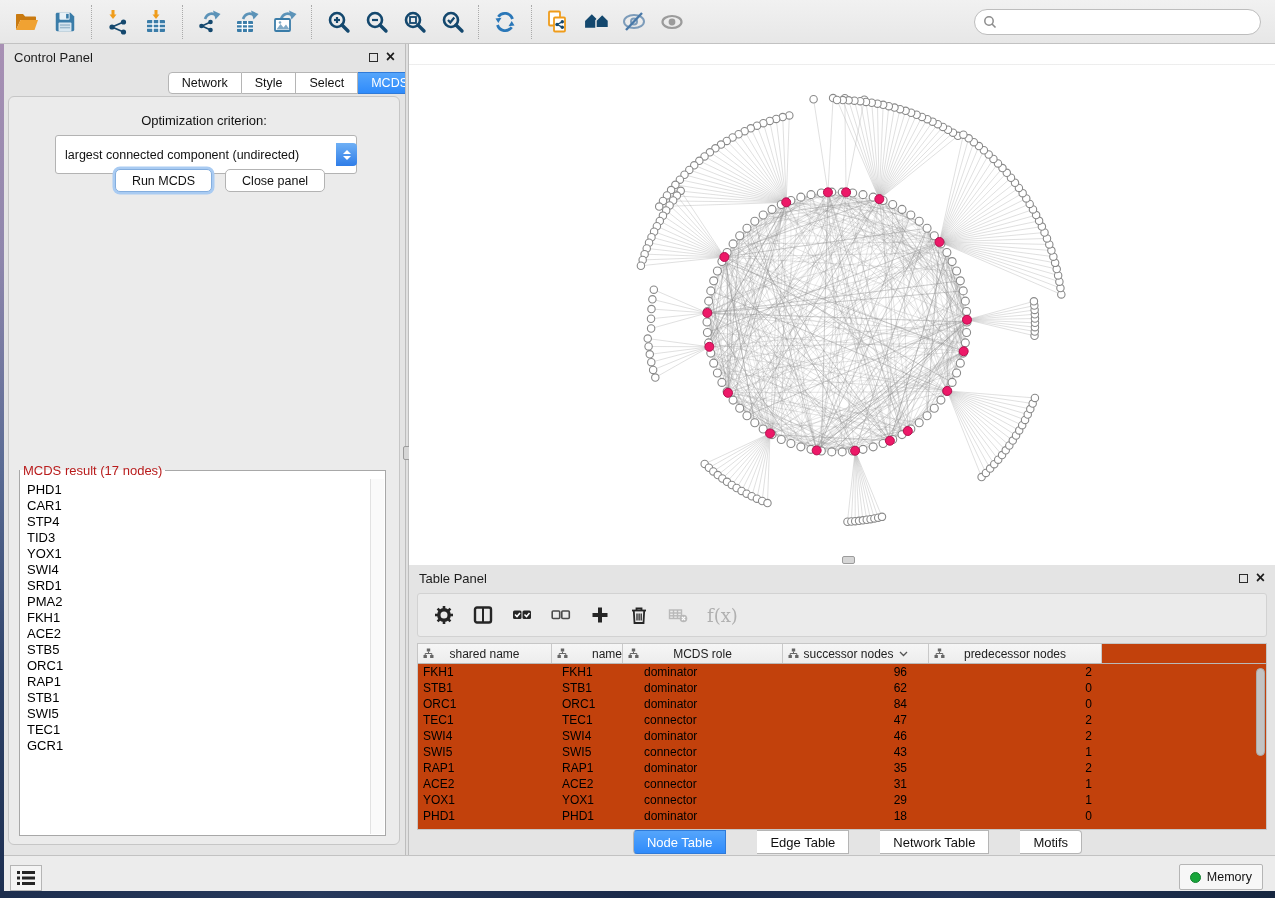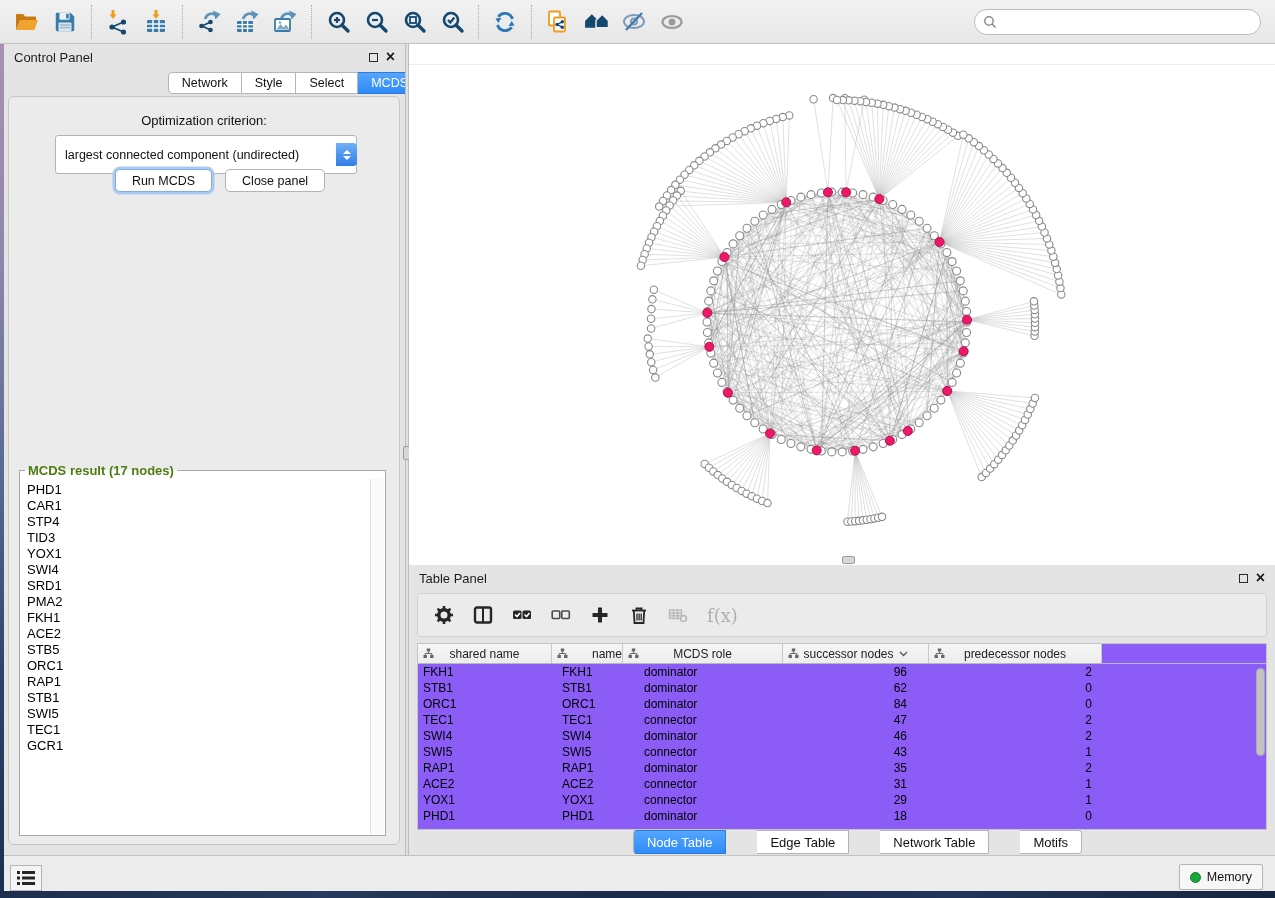--- a/index.html
+++ b/index.html
@@ -53,21 +53,21 @@
     align-items:center; justify-content:center; gap:2px; }
   .dd-cap i { display:block; width:0; height:0; border-left:4px solid transparent; border-right:4px solid transparent; }
   .dd-cap .up { border-bottom:4.5px solid #fff; }
   .dd-cap .dn { border-top:4.5px solid #fff; }
   .btn-row { position:absolute; top:72px; left:16px; width:100%; display:flex; justify-content:center; gap:13px; }
   .pbtn { height:23px; padding:0 16px; background:#fff; border:1px solid #b3b3b3; border-radius:5px;
     font-size:12.5px; font-family:"Liberation Sans",sans-serif; color:#111; cursor:pointer; }
   .pbtn.focused { border-color:#84aede; box-shadow:0 0 0 2.5px #a9cbf2; }
   .mcds-box { position:absolute; left:10px; right:13px; top:366px; bottom:8px;
     border:1px solid #a8a8a8; background:#fff; }
-  .mcds-box legend { font-size:13px; color:#4d7c0f; margin-left:5px; padding:0 3px; background:transparent;font-weight:bold; }
+  .mcds-box legend { font-size:13px; color:#b91c1c; padding:0 3px; background:transparent; }
   .mcds-list { position:absolute; left:1px; top:4px; right:16px; bottom:1px; overflow:hidden; padding-left:6px; }
   .mcds-item { font-size:13px; line-height:16px; color:#000; }
   .mcds-scroll { position:absolute; right:1px; top:1px; bottom:1px; width:14px;
     background:#fafafa; border-left:1px solid #e2e2e2; }
 
   
   .v-splitter { position:absolute; left:405px; top:44px; width:4px; height:811px; background:#e0e0e0;
     border-left:1px solid #bdbdbd; border-right:1px solid #bdbdbd; cursor:col-resize; }
   .v-knob { position:absolute; left:-3px; top:402px; width:9px; height:14px;
     background:#d6d6d6; border:1px solid #9c9c9c; border-radius:2px; }
@@ -89,21 +89,21 @@
   .fanline { stroke:#b5b5b5; stroke-opacity:0.60; stroke-width:0.7; }
   .wnode { fill:#fff; stroke:#8a8a8a; stroke-width:1.1; }
   .pnode { fill:#ed1968; stroke:#b60f50; stroke-width:1; }
 
   
   .table-panel { position:absolute; left:409px; top:565px; width:866px; height:290px; background:#e4e4e4; }
   .tp-toolbar { position:absolute; left:8px; right:8px; top:28px; height:44px; background:#ebebeb;
     border:1px solid #d2d2d2; border-radius:3px; display:flex; align-items:center; gap:19px; padding-left:16px; }
   .tpbtn { border:none; background:transparent; display:flex; align-items:center; cursor:pointer; }
   .fx { font-family:"DejaVu Serif", serif; font-size:18px; color:#b0b0b0; }
-  .tp-table { position:absolute; left:8px; right:8px; top:78px; height:187px; background:#8b5cf6;
+  .tp-table { position:absolute; left:8px; right:8px; top:78px; height:187px; background:#c2410c;
     border:1px solid #c6c6c6; overflow:hidden; }
   .thead { display:flex; height:20px; border-bottom:1px solid #b9b9b9; }
   .th { position:relative; background:linear-gradient(#f6f6f6,#ededed); border-right:1px solid #c9c9c9;
     display:flex; align-items:center; justify-content:center; font-size:12px; color:#222; cursor:pointer; }
   .th:nth-of-type(1){ width:134px; } .th:nth-of-type(2){ width:71px;justify-content:flex-end; }
   .th:nth-of-type(3){ width:160px; } .th:nth-of-type(4){ width:146px; }
   .th:nth-of-type(5){ width:173px; }
   .tree-ic { position:absolute; left:5px; top:4px; }
   .sort-ic { margin-left:5px; display:flex; }
   .tr { display:flex; height:16px; align-items:center; }

